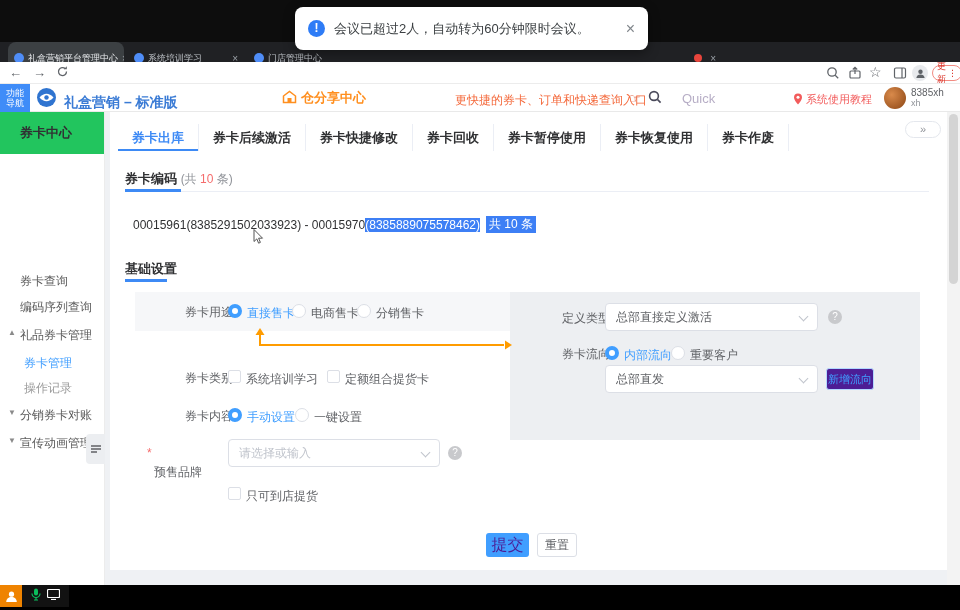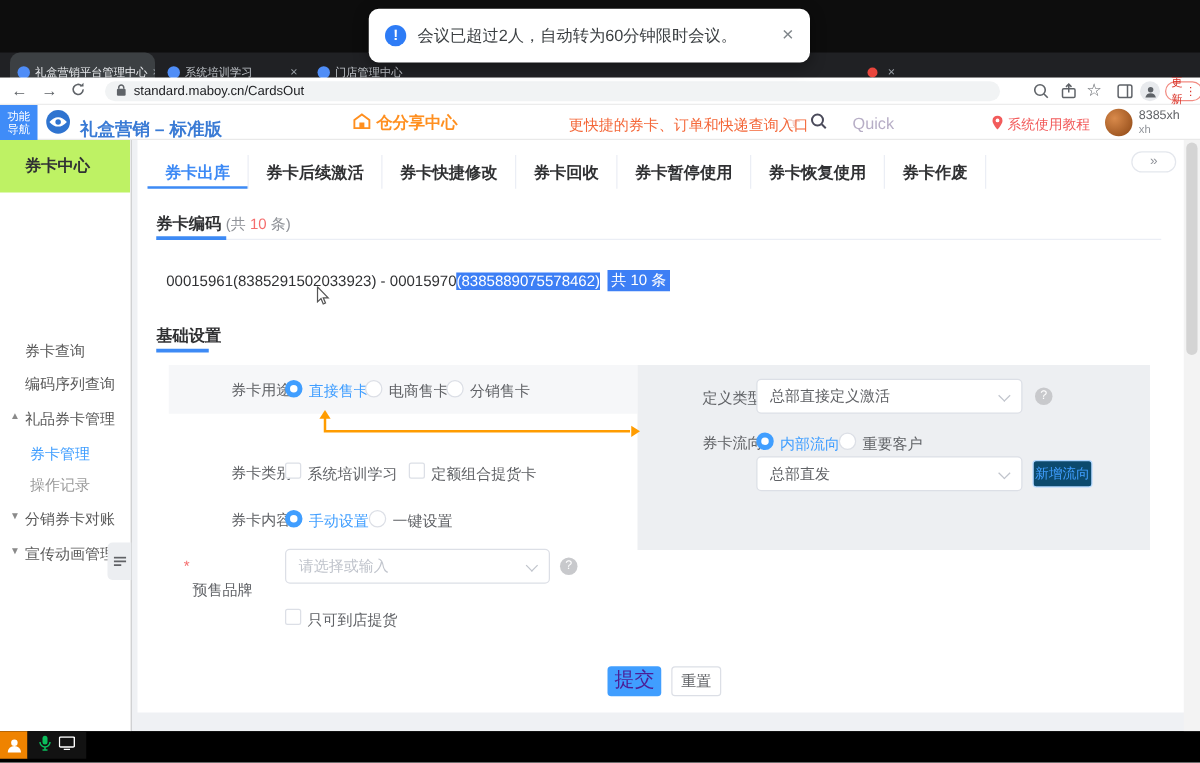--- a/index.html
+++ b/index.html
@@ -47,21 +47,21 @@
   .hand { position:absolute; left:629px; top:7px; font-size:13px; color:#e06a4a; }
   .quick { position:absolute; left:648px; top:6px; display:flex; align-items:center; gap:20px; font-size:13px; color:#b7aec6; }
   .tutorial { position:absolute; left:793px; top:8px; display:flex; align-items:center; gap:3px; font-size:11px; color:#f25b5b; }
   .hdr-user { position:absolute; left:884px; top:3px; display:flex; gap:5px; }
   .hdr-avatar { width:22px; height:22px; border-radius:50%; background:radial-gradient(circle at 35% 35%, #d98a4b, #8b4513); }
   .hdr-uname { font-size:10px; color:#606266; line-height:11px; }
   .hdr-usub { font-size:9px; color:#909399; }
 
   
   .sidebar { position:absolute; left:0; top:112px; width:105px; height:473px; background:#fff; border-right:1px solid #ececec; }
-  .sb-title { height:42px; background:#bef264; display:flex; align-items:center; padding-left:20px;
+  .sb-title { height:42px; background:#22c55e; display:flex; align-items:center; padding-left:20px;
               font-size:13px; font-weight:bold; color:#303133; }
   .sb-item { position:absolute; left:20px; font-size:12px; color:#595959; white-space:nowrap; }
   .sb-caret { position:absolute; left:8px; font-size:8px; color:#8a8a8a; }
   .sb-handle { position:absolute; left:86px; top:322px; width:19px; height:30px; background:#eceef1;
                border-radius:4px 0 0 4px; display:flex; align-items:center; justify-content:center; }
 
   
   .content { position:absolute; left:105px; top:112px; width:855px; height:473px; background:#eff1f4; }
   .scrolltrack { position:absolute; right:0; top:0; width:13px; height:473px; background:#f3f3f3; }
   .scrollthumb { position:absolute; right:2px; top:2px; width:9px; height:170px; background:#d4d4d4; border-radius:5px; }
@@ -96,21 +96,21 @@
   .cbox { position:absolute; width:13px; height:13px; border:1px solid #dcdfe6; border-radius:2px; background:#fff; }
   .sel { position:absolute; height:28px; border:1px solid #dcdfe6; border-radius:4px; background:#fff;
          font-size:12px; line-height:26px; padding:0 22px 0 10px; color:#606266; white-space:nowrap; overflow:hidden; }
   .sel .ph { color:#c0c4cc; }
   .chev { position:absolute; right:10px; top:9px; width:7px; height:7px;
           border-right:1.5px solid #c0c4cc; border-bottom:1.5px solid #c0c4cc; transform:rotate(45deg); }
   .help { position:absolute; width:14px; height:14px; border-radius:50%; background:#c8c9cc; color:#fff;
           font-size:10px; text-align:center; line-height:14px; }
   .req { color:#f56c6c; }
   .addflow-btn { position:absolute; left:316px; top:76px; width:48px; height:22px; border:1px solid #b3d8ff; border-radius:3px;
-                 background:#0c4a6e; color:#409eff; font-size:11px; text-align:center; line-height:20px; }
+                 background:#4c1d95; color:#409eff; font-size:11px; text-align:center; line-height:20px; }
   .btn-submit { position:absolute; left:376px; top:421px; width:43px; height:24px; background:#409eff; border-radius:3px;
                 color:#4c1d95; font-size:16px; text-align:center; line-height:24px; }
   .btn-reset { position:absolute; left:427px; top:421px; width:40px; height:24px; background:#fff; border:1px solid #dcdfe6;
                border-radius:3px; color:#606266; font-size:12px; text-align:center; line-height:22px; }
 
   
   .bottombar { position:absolute; left:0; top:585px; width:960px; height:25px; background:#000; }
   .share-avatar { position:absolute; left:0; top:0; width:22px; height:22px; background:#ef8300;
                   display:flex; align-items:center; justify-content:center; }
   .share-pill { position:absolute; left:22px; top:0; height:22px; background:#121212; display:flex; align-items:center;
@@ -153,29 +153,20 @@
 
   <div class="toolbar">
     <span class="navic" style="left:9px;">←</span>
     <span class="navic" style="left:33px;">→</span>
     <span class="navic" style="left:56px; top:3px;">
       <svg width="13" height="13" viewBox="0 0 13 13">
           <path d="M10.5 6.5a4 4 0 1 1-1.2-2.8" fill="none" stroke="#5f6368" stroke-width="1.3"></path>
           <path d="M10.8 1.2v3h-3z" fill="#5f6368"></path>
         </svg>
     </span>
-    <div class="omni">
-      <span>
-        <svg width="8" height="10" viewBox="0 0 8 10">
-            <rect x="0.5" y="4" width="7" height="5.5" rx="1" fill="#5f6368"></rect>
-            <path d="M2 4V3a2 2 0 0 1 4 0v1" fill="none" stroke="#5f6368" stroke-width="1.2"></path>
-          </svg>
-      </span>
-      <span>standard.maboy.cn/CardsOut</span>
-    </div>
     <span class="tbic" style="left:826px;">
       <svg width="14" height="14" viewBox="0 0 14 14">
           <circle cx="6" cy="6" r="4.2" fill="none" stroke="#5f6368" stroke-width="1.3"></circle>
           <path d="M9.2 9.2l3 3" stroke="#5f6368" stroke-width="1.3"></path>
         </svg>
     </span>
     <span class="tbic" style="left:848px;">
       <svg width="14" height="14" viewBox="0 0 14 14">
           <rect x="2" y="5" width="10" height="7" rx="1" fill="none" stroke="#5f6368" stroke-width="1.2"></rect>
           <path d="M7 8V1.5M4.8 3.5L7 1.3l2.2 2.2" fill="none" stroke="#5f6368" stroke-width="1.2"></path>

